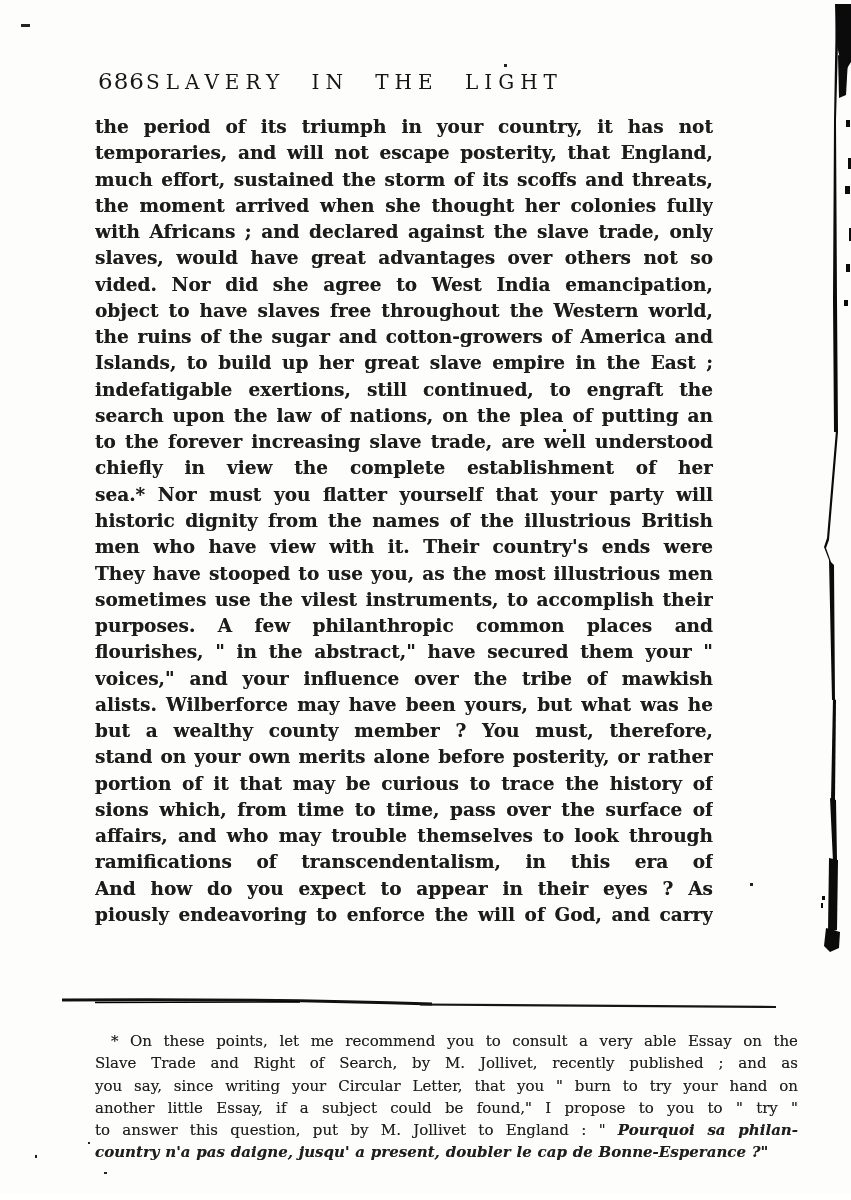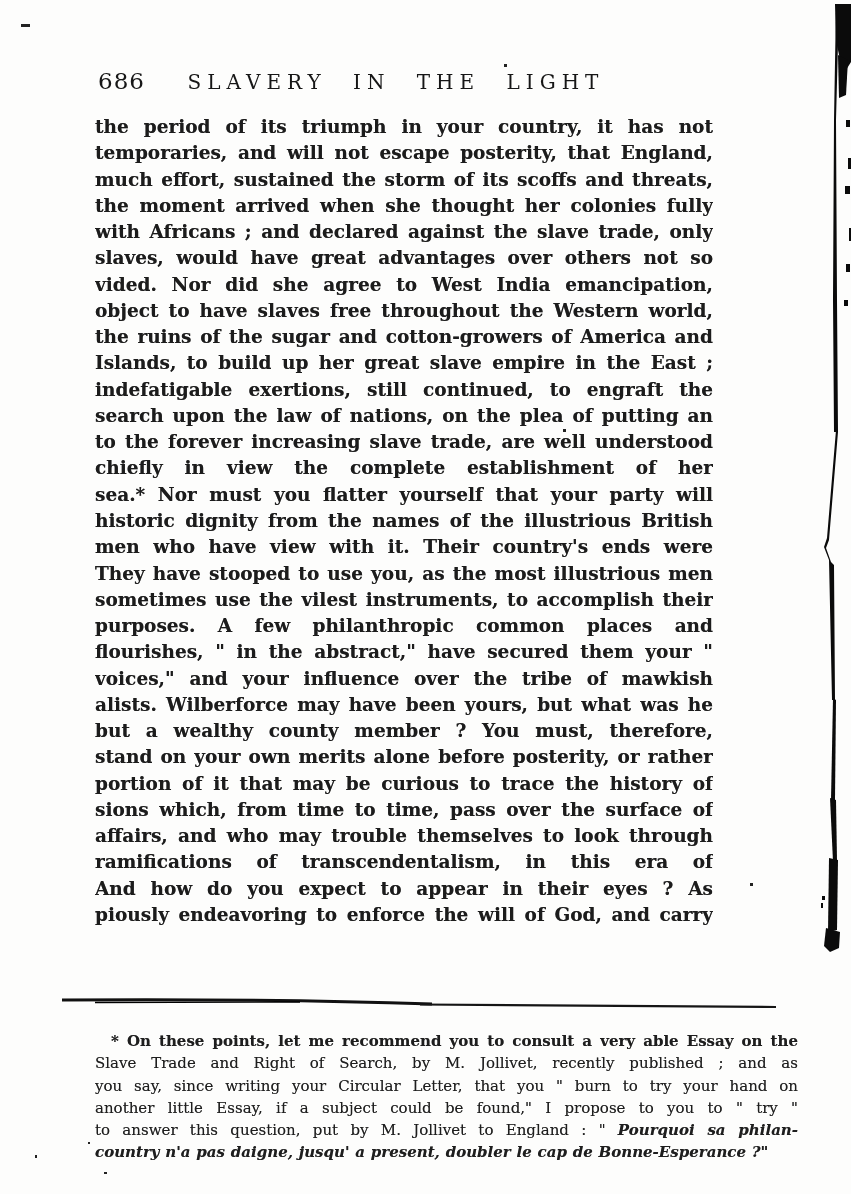--- a/index.html
+++ b/index.html
@@ -8,21 +8,21 @@
     background:#fdfdfc; overflow:hidden;
     font-family:"DejaVu Serif","Liberation Serif",serif;
     color:#1c1c1c;
   }
   .page-number {
     position:absolute; left:98px; top:68px;
     font-size:23px; letter-spacing:1px; color:#171717;
   }
   .running-header {
     position:absolute; left:146px; top:70px; width:500px;
-    text-align:center; font-size:20px; letter-spacing:6px; word-spacing:14px;
+    font-size:20px; letter-spacing:6px; word-spacing:14px;
     color:#161616;
   }
   .body-text {
     position:absolute; left:95px; top:114px; width:618px;
     font-size:18.5px; line-height:26.28px;
     text-shadow:0 0 0.5px rgba(20,20,20,0.55);
     font-weight:bold;
   }
   .line {
     text-align:justify; text-align-last:justify;
@@ -31,21 +31,21 @@
   }
   .footnote-block {
     position:absolute; left:95px; top:1030px; width:703px;
     font-size:15px; line-height:22.3px; color:#1e1e1e;
     text-shadow:0 0 0.4px rgba(20,20,20,0.5);
   }
   .fn-line {
     text-align:justify; text-align-last:justify;
     overflow:hidden; max-height:22.3px; word-spacing:0.04em;
   }
-  .fn-line.indent { text-indent:16px;font-weight:bold; }
+  .fn-line.indent { text-indent:16px; }
   .fn-line.last { text-align-last:left; }
   .fn-line .it { font-style:italic; font-weight:600; }
   .artifact-layer {
     position:absolute; left:0; top:0; width:851px; height:1200px;
     pointer-events:none;
   }
 </style>
 </head>
 <body>
 

